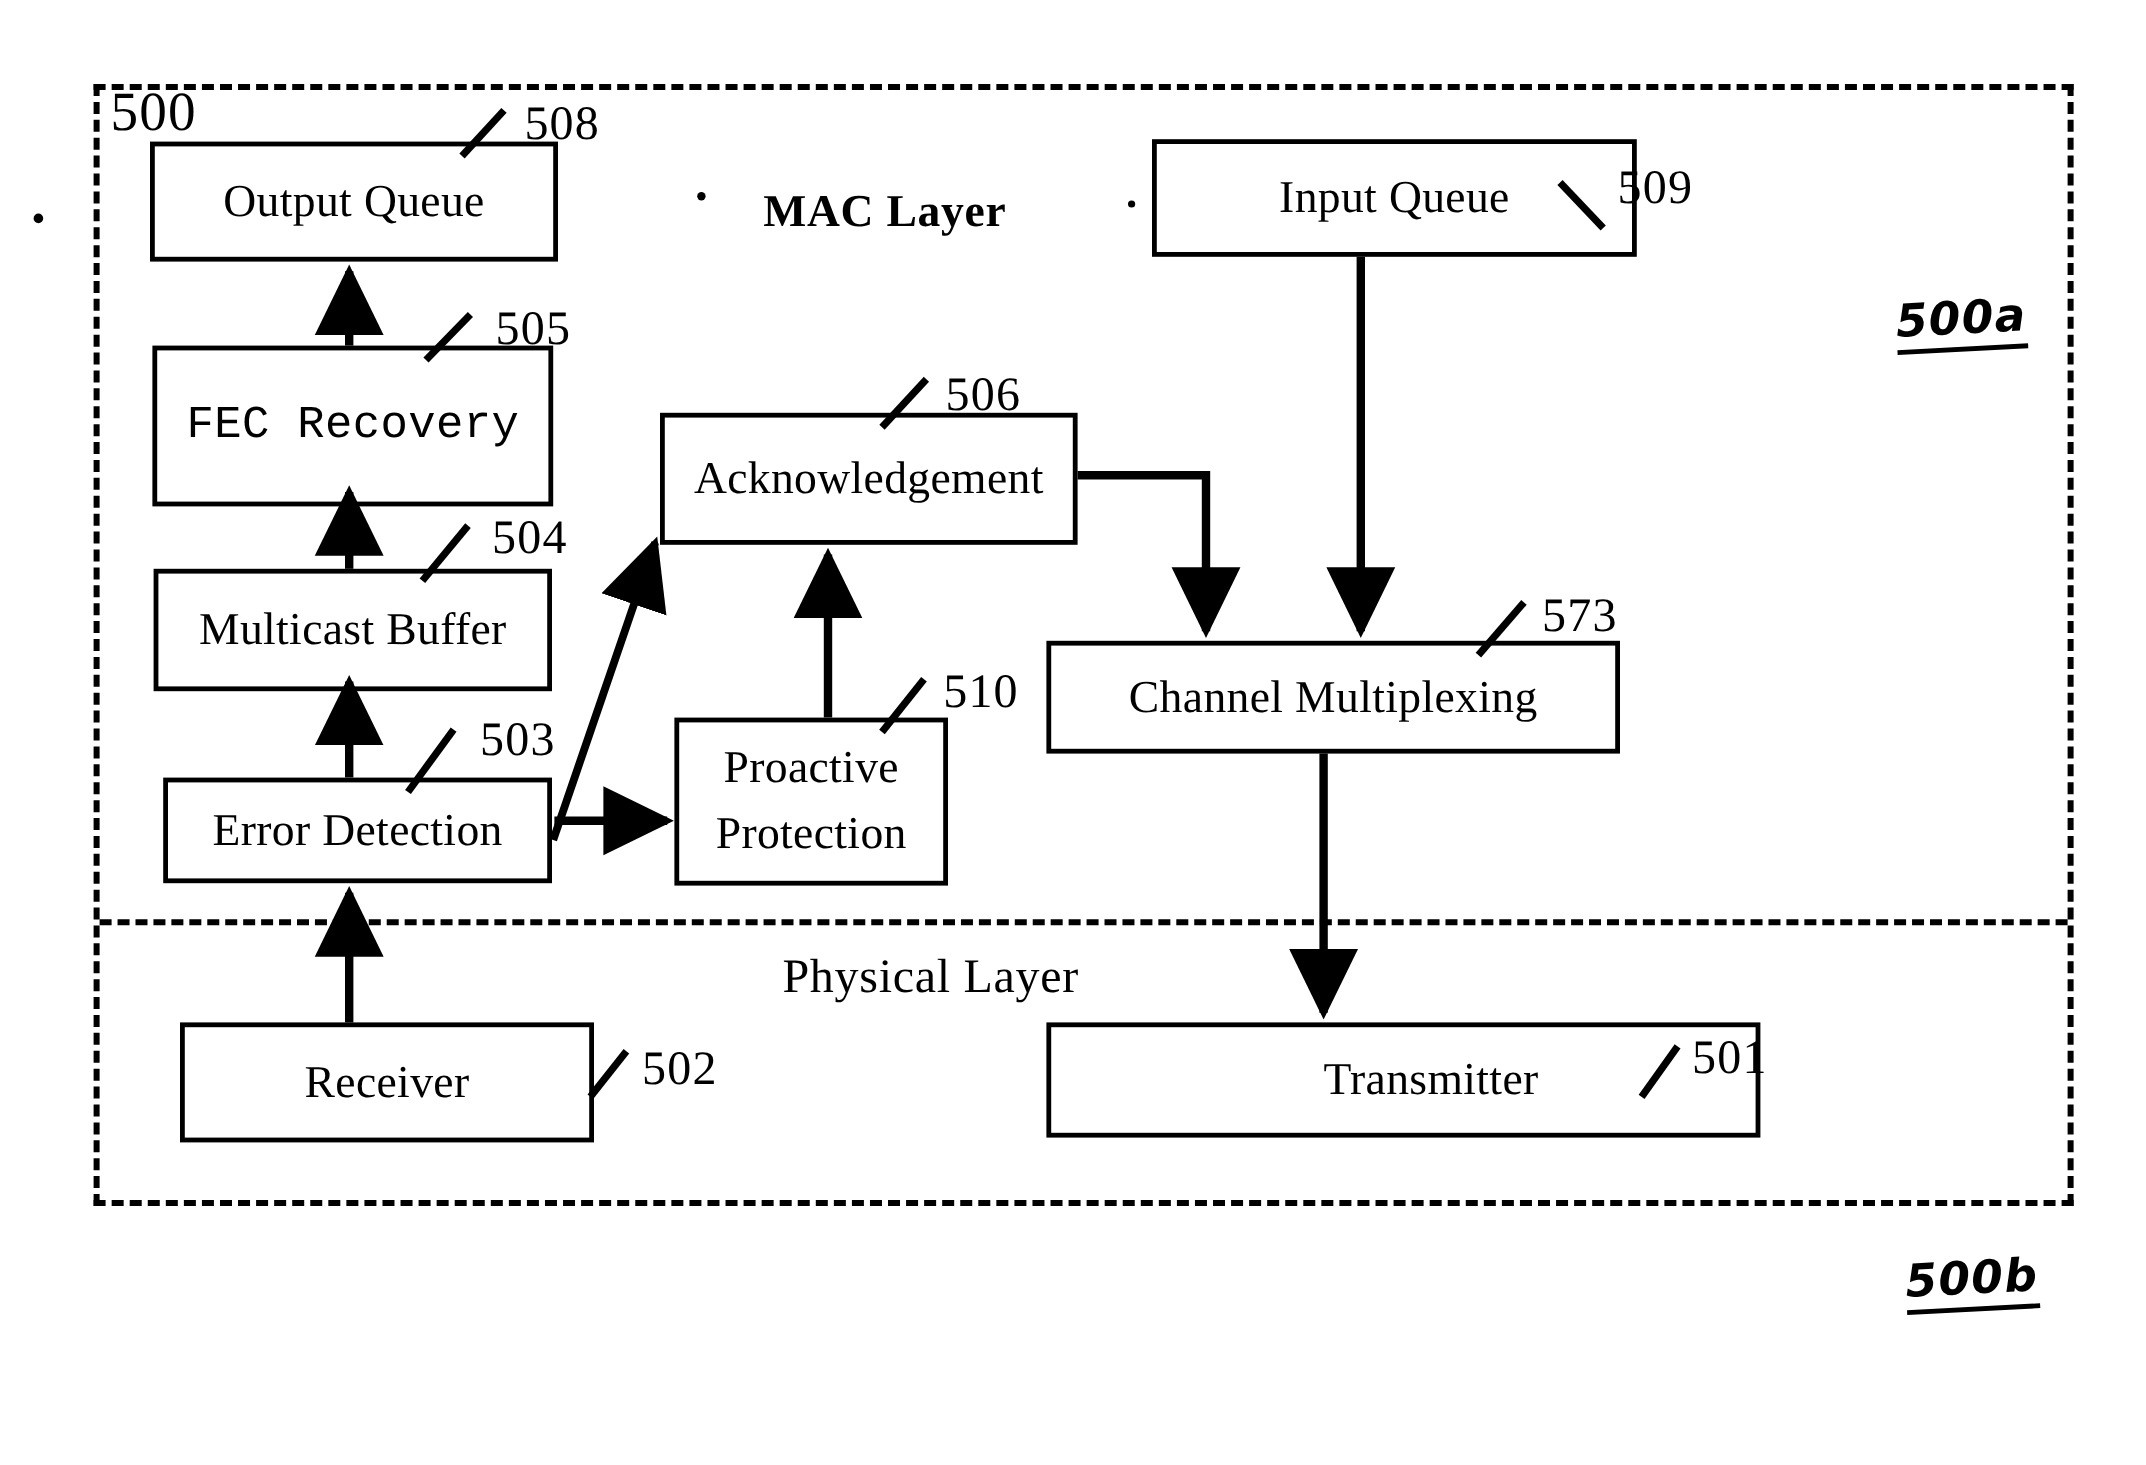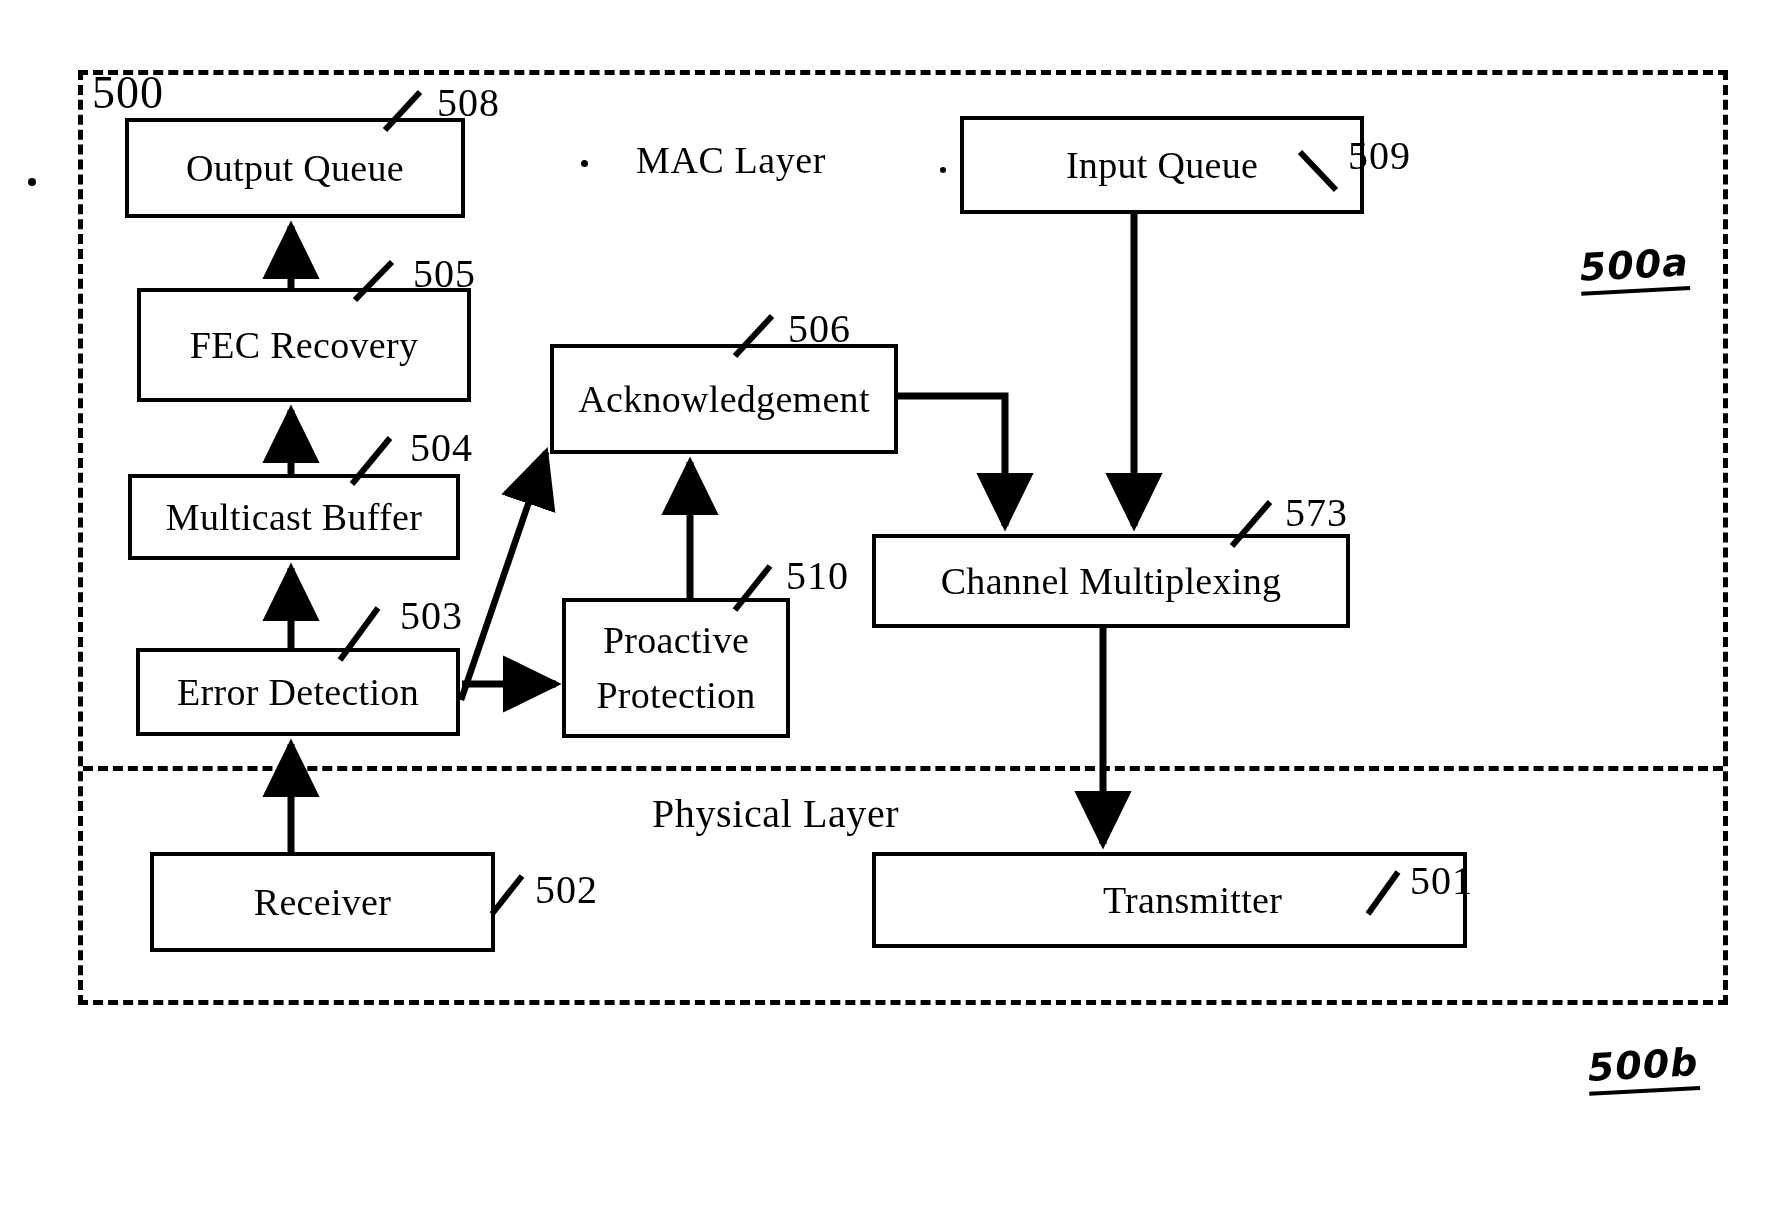--- a/index.html
+++ b/index.html
@@ -78,37 +78,37 @@
 <body>
 
 <div id="stage">
 
   <div class="dashed-outer" style="left:78px;top:70px;width:1650px;height:935px;"></div>
 
   <div class="dashed-divider" style="left:83px;top:766px;width:1640px;"></div>
 
   <div class="ref" style="left:92px;top:66px;font-size:46px;">500</div>
 
-  <div class="layer-title" style="left:636px;top:138px;">MAC Layer</div>
+  <div class="layer-title" style="left:636px;top:154px;font-weight:bold;">MAC Layer</div>
   <div class="layer-title" style="left:652px;top:790px;font-size:40px;">Physical Layer</div>
 
   <div class="handwritten" style="left:1580px;top:243px;">500a</div>
   <div class="handwritten" style="left:1588px;top:1043px;">500b</div>
 
   <div class="box" style="left:125px;top:118px;width:340px;height:100px;">
     <span class="txt" style="font-size:38px;">Output Queue</span>
   </div>
   <div class="ref" style="left:437px;top:79px;">508</div>
 
-  <div class="box" style="left:137px;top:288px;width:334px;height:114px;">
+  <div class="box" style="left:127px;top:288px;width:334px;height:134px;font-family:Liberation Mono, monospace;">
     <span class="txt" style="font-size:38px;">FEC Recovery</span>
   </div>
   <div class="ref" style="left:413px;top:250px;">505</div>
 
-  <div class="box" style="left:128px;top:474px;width:332px;height:86px;">
+  <div class="box" style="left:128px;top:474px;width:332px;height:102px;">
     <span class="txt" style="font-size:38px;">Multicast Buffer</span>
   </div>
   <div class="ref" style="left:410px;top:424px;">504</div>
 
   <div class="box" style="left:136px;top:648px;width:324px;height:88px;">
     <span class="txt" style="font-size:38px;">Error Detection</span>
   </div>
   <div class="ref" style="left:400px;top:592px;">503</div>
 
   <div class="box" style="left:550px;top:344px;width:348px;height:110px;">

